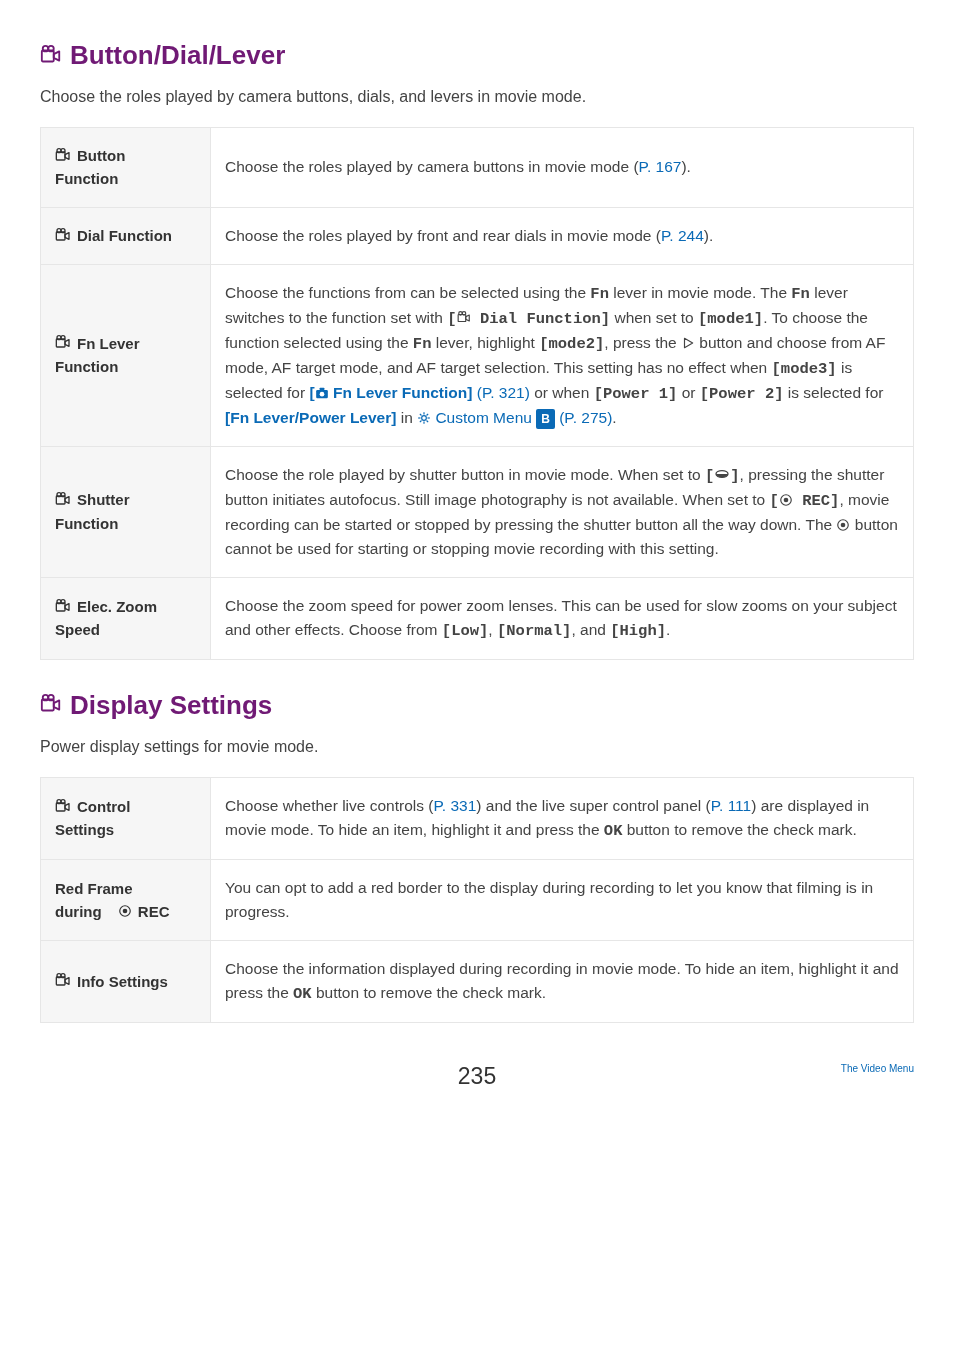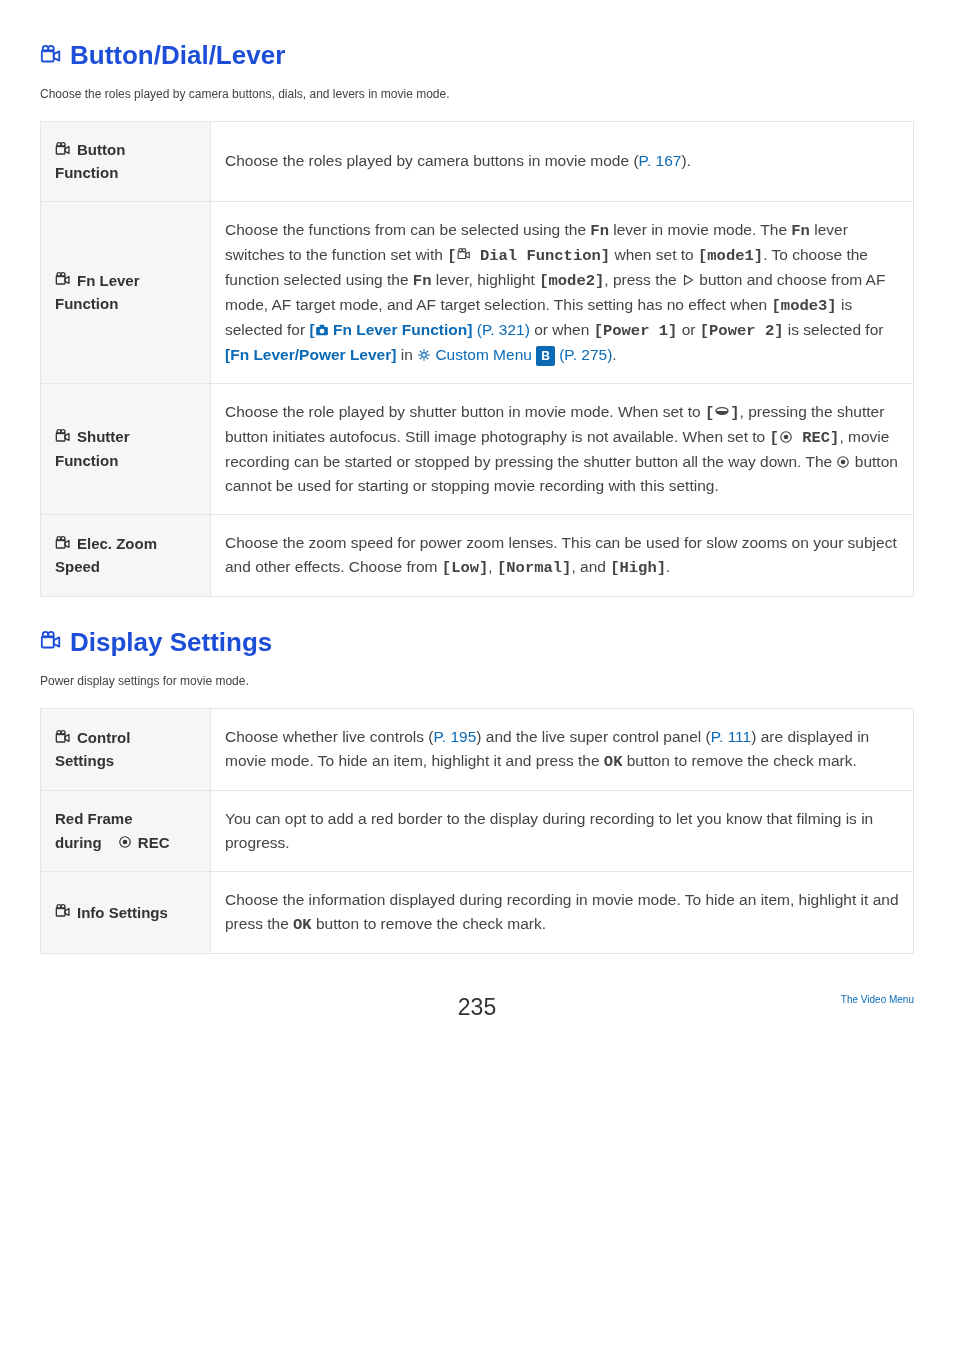--- a/index.html
+++ b/index.html
@@ -1,20 +1,20 @@
 <!DOCTYPE html>
 <html><head>
 <meta charset="utf-8">
 <style>
   * { box-sizing: border-box; margin: 0; padding: 0; }
   html, body { width: 954px; background: #fff; font-family: "Segoe UI", "Helvetica Neue", Arial, sans-serif; color: #333; }
   body { padding: 40px 40px 20px 40px; }
 
-  h2.section-title { font-size: 26px; font-weight: 700; color: #1d4ed8; margin-bottom: 14px; display: flex; align-items: center; gap: 8px; }
-  p.section-intro { font-size: 12px; color: #444; margin-bottom: 18px; line-height: 1.5; }
+  h2.section-title { font-size: 26px; font-weight: 700; color: #701a75; margin-bottom: 14px; display: flex; align-items: center; gap: 8px; }
+  p.section-intro { font-size: 16px; color: #444; margin-bottom: 18px; line-height: 1.5; }
 
   table.opt { width: 100%; border-collapse: collapse; margin-bottom: 30px; }
   table.opt td { border: 1px solid #e6e6e6; padding: 16px 14px; vertical-align: middle; font-size: 15.5px; line-height: 1.55; color: #444; }
   table.opt td.label { width: 170px; background: #f6f6f6; font-weight: 700; color: #333; font-size: 15px; }
   table.opt td.label .lab-line { display: flex; align-items: center; gap: 6px; }
 
   a.ref, span.ref { color: #0a6ab6; text-decoration: none; }
   span.blue { color: #0a6ab6; font-weight: 700; }
   span.b-badge { display: inline-block; background: #0a6ab6; color: #fff; font-weight: 700; font-size: 12px; padding: 1px 5px; border-radius: 2px; vertical-align: baseline; }
   .bold { font-weight: 700; font-family: Liberation Mono, monospace; }
@@ -90,20 +90,33 @@
           </div>
       <div class="lab-line">
             <span>Function</span>
           </div>
     </td>
     <td>
       <span>Choose the roles played by camera buttons in movie mode (</span><a class="ref">P. 167</a><span>).</span>
     </td>
   </tr>
 
+  <tr>
+    <td class="label">
+      <div class="lab-line">
+            <svg class="ic-sm" viewBox="0 0 24 24">
+              <use href="#movie-icon"></use>
+            </svg>
+            <span>Dial Function</span>
+          </div>
+    </td>
+    <td>
+      <span>Choose the roles played by front and rear dials in movie mode (</span><a class="ref">P. 244</a><span>).</span>
+    </td>
+  </tr>
 
   <tr>
     <td class="label">
       <div class="lab-line">
             <svg class="ic-sm" viewBox="0 0 24 24">
               <use href="#movie-icon"></use>
             </svg>
             <span>Fn Lever</span>
           </div>
       <div class="lab-line">
@@ -181,21 +194,21 @@
             <svg class="ic-sm" viewBox="0 0 24 24">
               <use href="#movie-icon"></use>
             </svg>
             <span>Control</span>
           </div>
       <div class="lab-line">
             <span>Settings</span>
           </div>
     </td>
     <td>
-      <span>Choose whether live controls (</span><a class="ref">P. 195</a><span>) and the live super control panel (</span><a class="ref">P. 111</a><span>) are displayed in movie mode. To hide an item, highlight it and press the </span><span class="bold">OK</span><span> button to remove the check mark.</span>
+      <span>Choose whether live controls (</span><a class="ref">P. 331</a><span>) and the live super control panel (</span><a class="ref">P. 111</a><span>) are displayed in movie mode. To hide an item, highlight it and press the </span><span class="bold">OK</span><span> button to remove the check mark.</span>
     </td>
   </tr>
   <tr>
     <td class="label">
       <div class="lab-line">
             <span>Red Frame</span>
           </div>
       <div class="lab-line"><span>during </span>&nbsp;<svg class="ic-xs" viewBox="0 0 24 24">
               <use href="#dot-icon"></use>
             </svg><span>REC</span></div>

